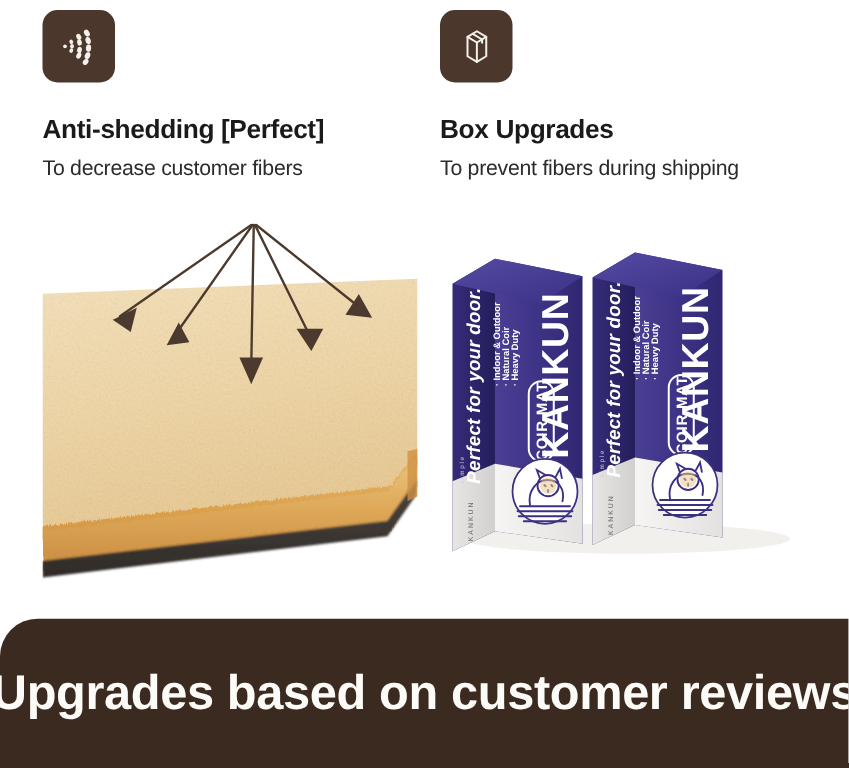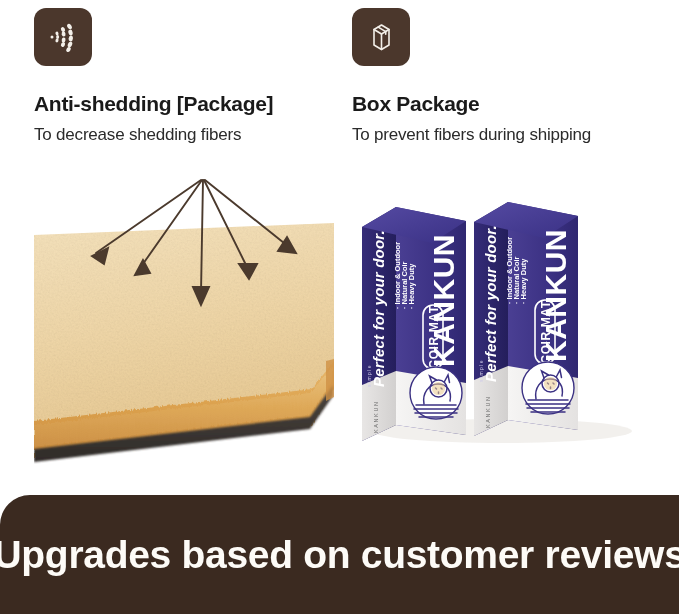--- a/index.html
+++ b/index.html
@@ -120,37 +120,37 @@
           <ellipse cx="20" cy="27.5" rx="1.9" ry="2.5" transform="rotate(28 20 27.5)"></ellipse>
 
           <ellipse cx="26.5" cy="9.5" rx="2.1" ry="2.9" transform="rotate(-32 26.5 9.5)"></ellipse>
           <ellipse cx="27.5" cy="15.5" rx="2.1" ry="2.9" transform="rotate(-14 27.5 15.5)"></ellipse>
           <ellipse cx="27.8" cy="21.5" rx="2.1" ry="2.9" transform="rotate(6 27.8 21.5)"></ellipse>
           <ellipse cx="27" cy="27.5" rx="2.1" ry="2.9" transform="rotate(24 27 27.5)"></ellipse>
           <ellipse cx="25.5" cy="32.5" rx="2" ry="2.7" transform="rotate(38 25.5 32.5)"></ellipse>
         </g>
       </svg>
     </div>
-    <div class="feature-title">Anti-shedding [Package]</div>
-    <div class="feature-sub">To decrease shedding fibers</div>
+    <div class="feature-title">Anti-shedding [Perfect]</div>
+    <div class="feature-sub">To decrease customer fibers</div>
   </div>
 
   <div class="feature-col" id="feature-col-2">
     <div class="icon-tile" style="background: rgb(75, 55, 44);">
       <svg width="40" height="40" viewBox="0 0 40 40" aria-hidden="true">
         <g fill="none" stroke="#f3efe9" stroke-width="1.6" stroke-linejoin="round" stroke-linecap="round">
           <path d="M13 12.5 L20.5 8 L28 12.5 L28 28 L20.5 32.5 L13 28 Z"></path>
           <path d="M13 12.5 L20.5 17 L28 12.5"></path>
           <path d="M20.5 17 L20.5 32.5"></path>
           <path d="M17.2 10.1 L24.7 14.6"></path>
           <path d="M24.7 14.6 L24.7 17.2"></path>
         </g>
       </svg>
     </div>
-    <div class="feature-title">Box Package</div>
+    <div class="feature-title">Box Upgrades</div>
     <div class="feature-sub">To prevent fibers during shipping</div>
   </div>
 
   <div id="mat-photo">
     <svg width="300" height="290" viewBox="0 0 300 290" aria-hidden="true">
       <defs>
         <linearGradient id="matTop" x1="0" y1="0" x2="0.25" y2="1">
           <stop offset="0%" stop-color="#f6e3bd"></stop>
           <stop offset="55%" stop-color="#f0d7a8"></stop>
           <stop offset="100%" stop-color="#e9cb95"></stop>

